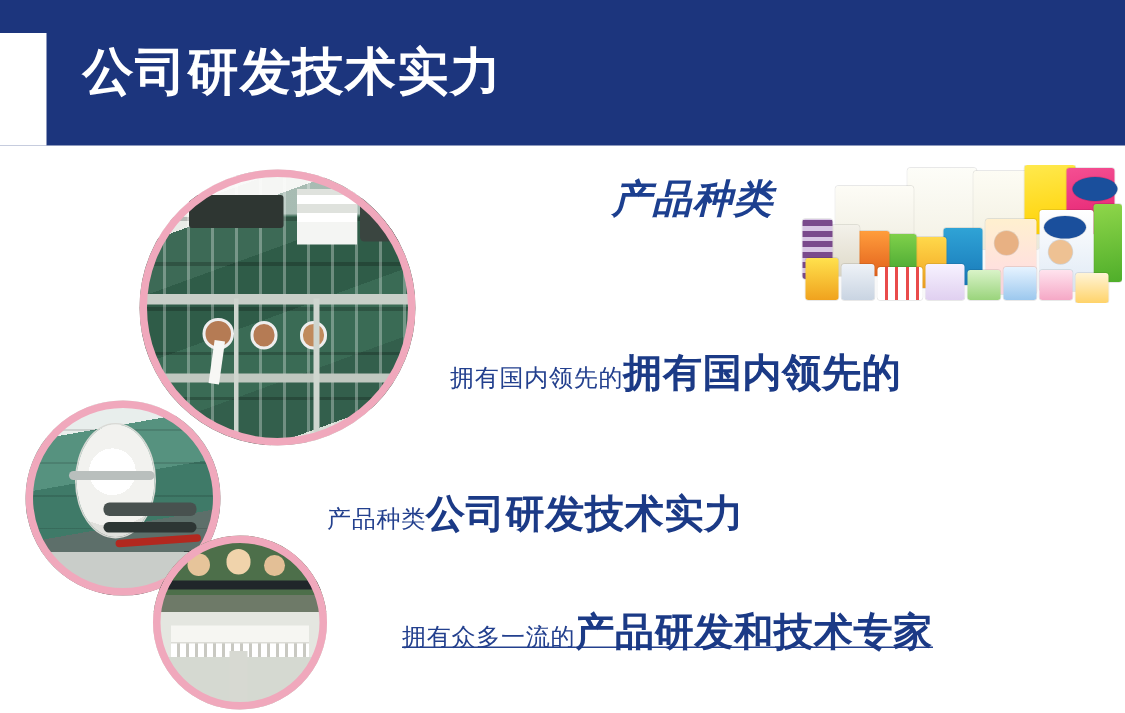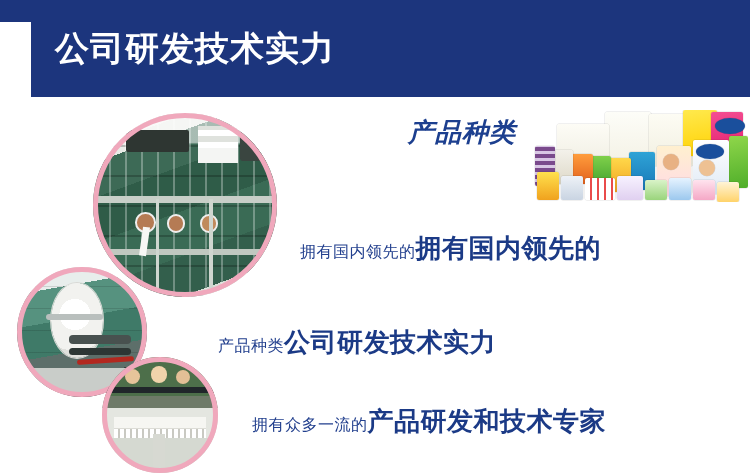--- a/index.html
+++ b/index.html
@@ -120,21 +120,21 @@
 
   
   .cap{
     position:absolute;white-space:nowrap;color:#23408e;
     font-family:"DejaVu Sans","Liberation Sans",sans-serif;
   }
   .cap .lead{font-size:16px;font-weight:normal;letter-spacing:.5px;}
   .cap .strong{font-size:26px;font-weight:bold;letter-spacing:.5px;color:#1b3a86;}
   #cap1{left:300px;top:231px;}
   #cap2{left:218px;top:325px;}
-  #cap3{left:252px;top:404px;}
+  #cap3{left:268px;top:404px;text-decoration:underline;}
 </style>
 </head>
 <body>
 
 <div id="slide">
 
   <div class="header-bar"></div>
   <div class="header-notch"></div>
   <div class="header-title">公司研发技术实力</div>
 

